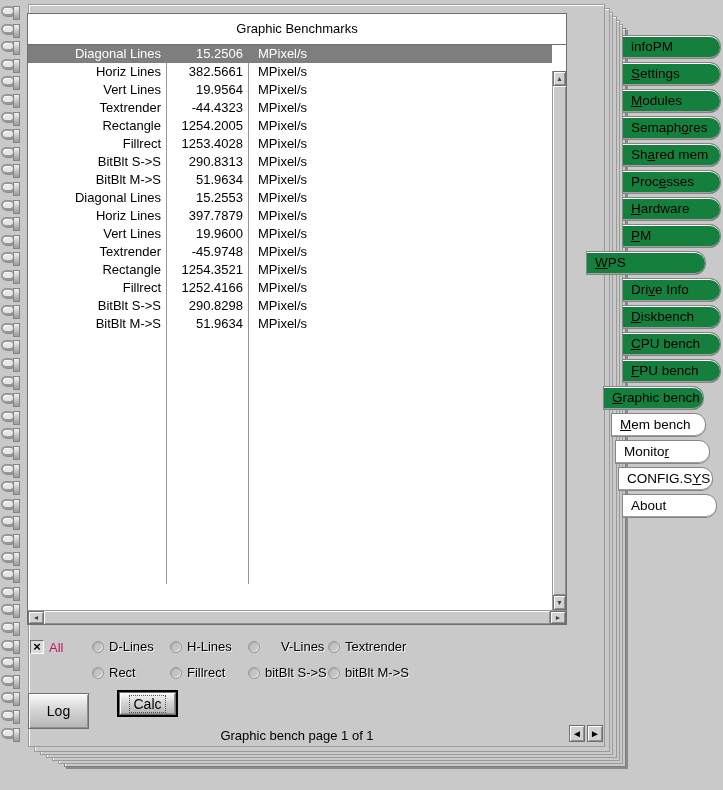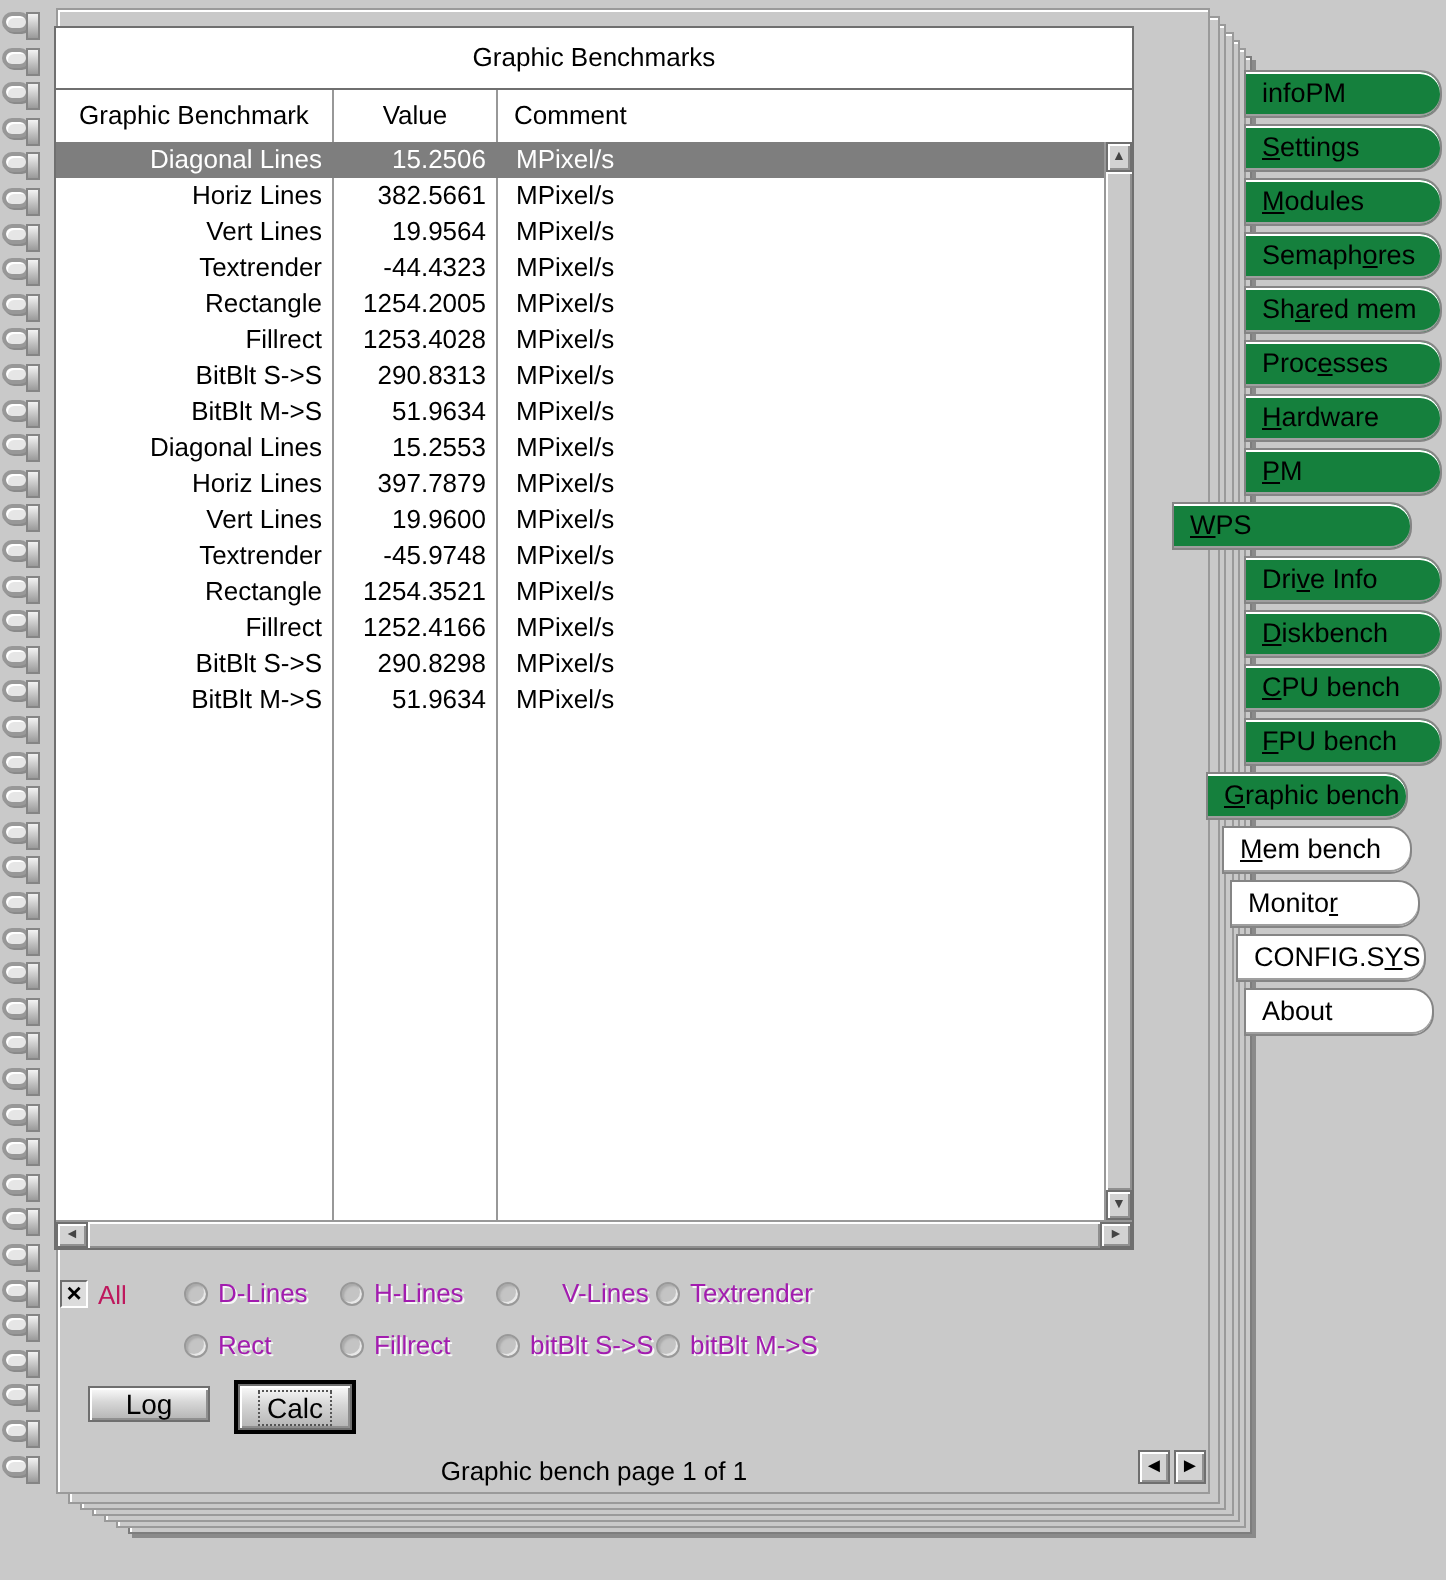--- a/index.html
+++ b/index.html
@@ -62,27 +62,27 @@
   #hthumb{flex:1;background:#c9c9c9;box-shadow:inset 1px 1px 0 #ffffff,inset -1px -1px 0 #8f8f8f;}
 
   
   #all-box{position:absolute;left:30px;top:640px;width:14px;height:14px;background:#dcdcdc;
     border-top:1px solid #6f6f6f;border-left:1px solid #6f6f6f;border-right:1px solid #fff;
     border-bottom:1px solid #fff;box-sizing:border-box;text-align:center;line-height:12px;
     font-size:13px;font-weight:bold;color:#000;z-index:3;}
   #all-label{position:absolute;left:49px;top:640px;height:15px;line-height:15px;font-size:13px;color:#be185d;z-index:3;}
   .radio{position:absolute;width:12px;height:12px;border-radius:50%;background:#c4c4c4;
     border:1px solid #999;box-sizing:border-box;box-shadow:inset 1px 1px 1px #aaa,inset -1px -1px 0 #e8e8e8;z-index:3;}
-  .rlabel{position:absolute;height:14px;line-height:14px;font-size:13px;color:#a21caf;
+  .rlabel{position:absolute;height:14px;line-height:14px;font-size:13px;color:#000000;
     text-shadow:1px 1px 0 rgba(255,255,255,.85);z-index:3;white-space:nowrap;}
 
   .pbtn{position:absolute;background:linear-gradient(180deg,#fbfbfb 0%,#d6d6d6 45%,#b4b4b4 100%);
     border:1px solid #6f6f6f;box-shadow:inset 1px 1px 0 #ffffff,inset -1px -1px 0 #8f8f8f;
     box-sizing:border-box;font-size:14px;color:#000;display:flex;align-items:center;justify-content:center;z-index:3;}
-  #log-btn{left:44px;top:693px;width:61px;height:18px;}
+  #log-btn{left:28px;top:693px;width:61px;height:36px;}
   #calc-outer{position:absolute;left:117px;top:690px;width:61px;height:27px;border:2px solid #000;
     box-sizing:border-box;z-index:3;}
   #calc-btn{position:absolute;left:0;top:0;right:0;bottom:0;width:auto;height:auto;}
   #calc-btn span{outline:1px dotted #555;padding:0 3px;}
 
   #status{position:absolute;left:27px;top:728px;width:540px;text-align:center;font-size:13px;color:#000;z-index:3;}
   .navbtn{position:absolute;top:725px;width:16px;height:17px;background:#d2d2d2;border:1px solid #6f6f6f;
     box-shadow:inset 1px 1px 0 #ffffff,inset -1px -1px 0 #909090;box-sizing:border-box;
     display:flex;align-items:center;justify-content:center;font-size:10px;color:#000;z-index:3;}
   #nav-prev{left:569px;} #nav-next{left:587px;}
@@ -161,25 +161,20 @@
       <div class="tab back" style="left: 622px; top: 359px; width: 99px;"><span><span class="u">F</span>PU bench</span></div>
       <div class="tab active" style="left: 603px; top: 386px; width: 101px;"><span><span class="u">G</span>raphic bench</span></div>
       <div class="tab front" style="left: 611px; top: 413px; width: 95px;"><span><span class="u">M</span>em bench</span></div>
       <div class="tab front" style="left: 615px; top: 440px; width: 95px;"><span>Monito<span class="u">r</span></span></div>
       <div class="tab front" style="left: 618px; top: 467px; width: 95px;"><span>CONFIG.S<span class="u">Y</span>S</span></div>
       <div class="tab front" style="left: 622px; top: 494px; width: 95px;"><span>About</span></div>
     </div>
 
   <div id="tbl">
     <div id="tbl-title">Graphic Benchmarks</div>
-    <div id="tbl-header">
-      <div class="hcell hc1">Graphic Benchmark</div>
-      <div class="hcell hc2">Value</div>
-      <div class="hcell hc3">Comment</div>
-    </div>
     <div id="tbl-list">
         <div class="trow selected">
           <div class="tc1">Diagonal Lines</div>
           <div class="tc2">15.2506</div>
           <div class="tc3">MPixel/s</div>
         </div>
         <div class="trow">
           <div class="tc1">Horiz Lines</div>
           <div class="tc2">382.5661</div>
           <div class="tc3">MPixel/s</div>

